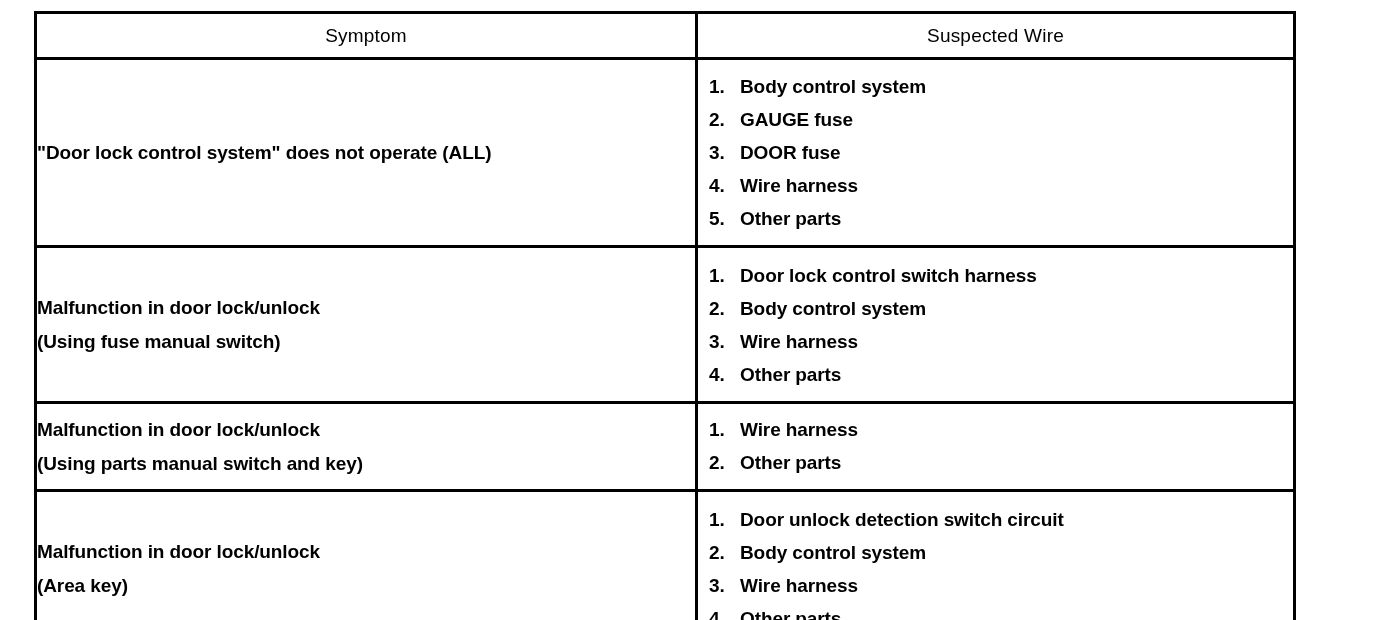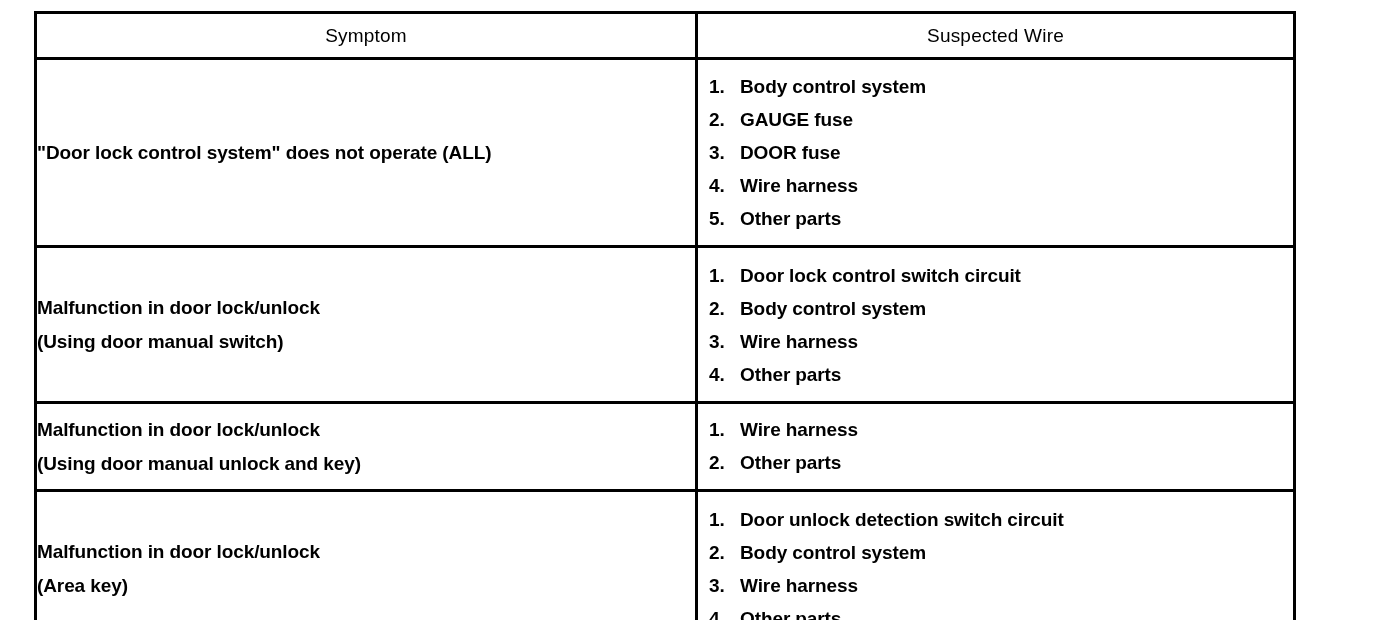--- a/index.html
+++ b/index.html
@@ -156,47 +156,47 @@
               <li class="area-item">
                 <span class="area-num">5.</span>
                 <span class="area-name">Other parts</span>
               </li>
             </ul>
           </td>
         </tr>
         <tr data-row="1">
           <td class="symptom-cell">
             <div class="symptom-text">Malfunction in door lock/unlock</div>
-            <div class="symptom-text">(Using door manual switch)</div>
-          </td>
-          <td class="area-cell">
-            <ul class="area-list">
-              <li class="area-item">
-                <span class="area-num">1.</span>
-                <span class="area-name">Door lock control switch circuit</span>
+            <div class="symptom-text">(Using fuse manual switch)</div>
+          </td>
+          <td class="area-cell">
+            <ul class="area-list">
+              <li class="area-item">
+                <span class="area-num">1.</span>
+                <span class="area-name">Door lock control switch harness</span>
               </li>
               <li class="area-item">
                 <span class="area-num">2.</span>
                 <span class="area-name">Body control system</span>
               </li>
               <li class="area-item">
                 <span class="area-num">3.</span>
                 <span class="area-name">Wire harness</span>
               </li>
               <li class="area-item">
                 <span class="area-num">4.</span>
                 <span class="area-name">Other parts</span>
               </li>
             </ul>
           </td>
         </tr>
         <tr data-row="2">
           <td class="symptom-cell">
             <div class="symptom-text">Malfunction in door lock/unlock</div>
-            <div class="symptom-text">(Using door manual unlock and key)</div>
+            <div class="symptom-text">(Using parts manual switch and key)</div>
           </td>
           <td class="area-cell">
             <ul class="area-list">
               <li class="area-item">
                 <span class="area-num">1.</span>
                 <span class="area-name">Wire harness</span>
               </li>
               <li class="area-item">
                 <span class="area-num">2.</span>
                 <span class="area-name">Other parts</span>

